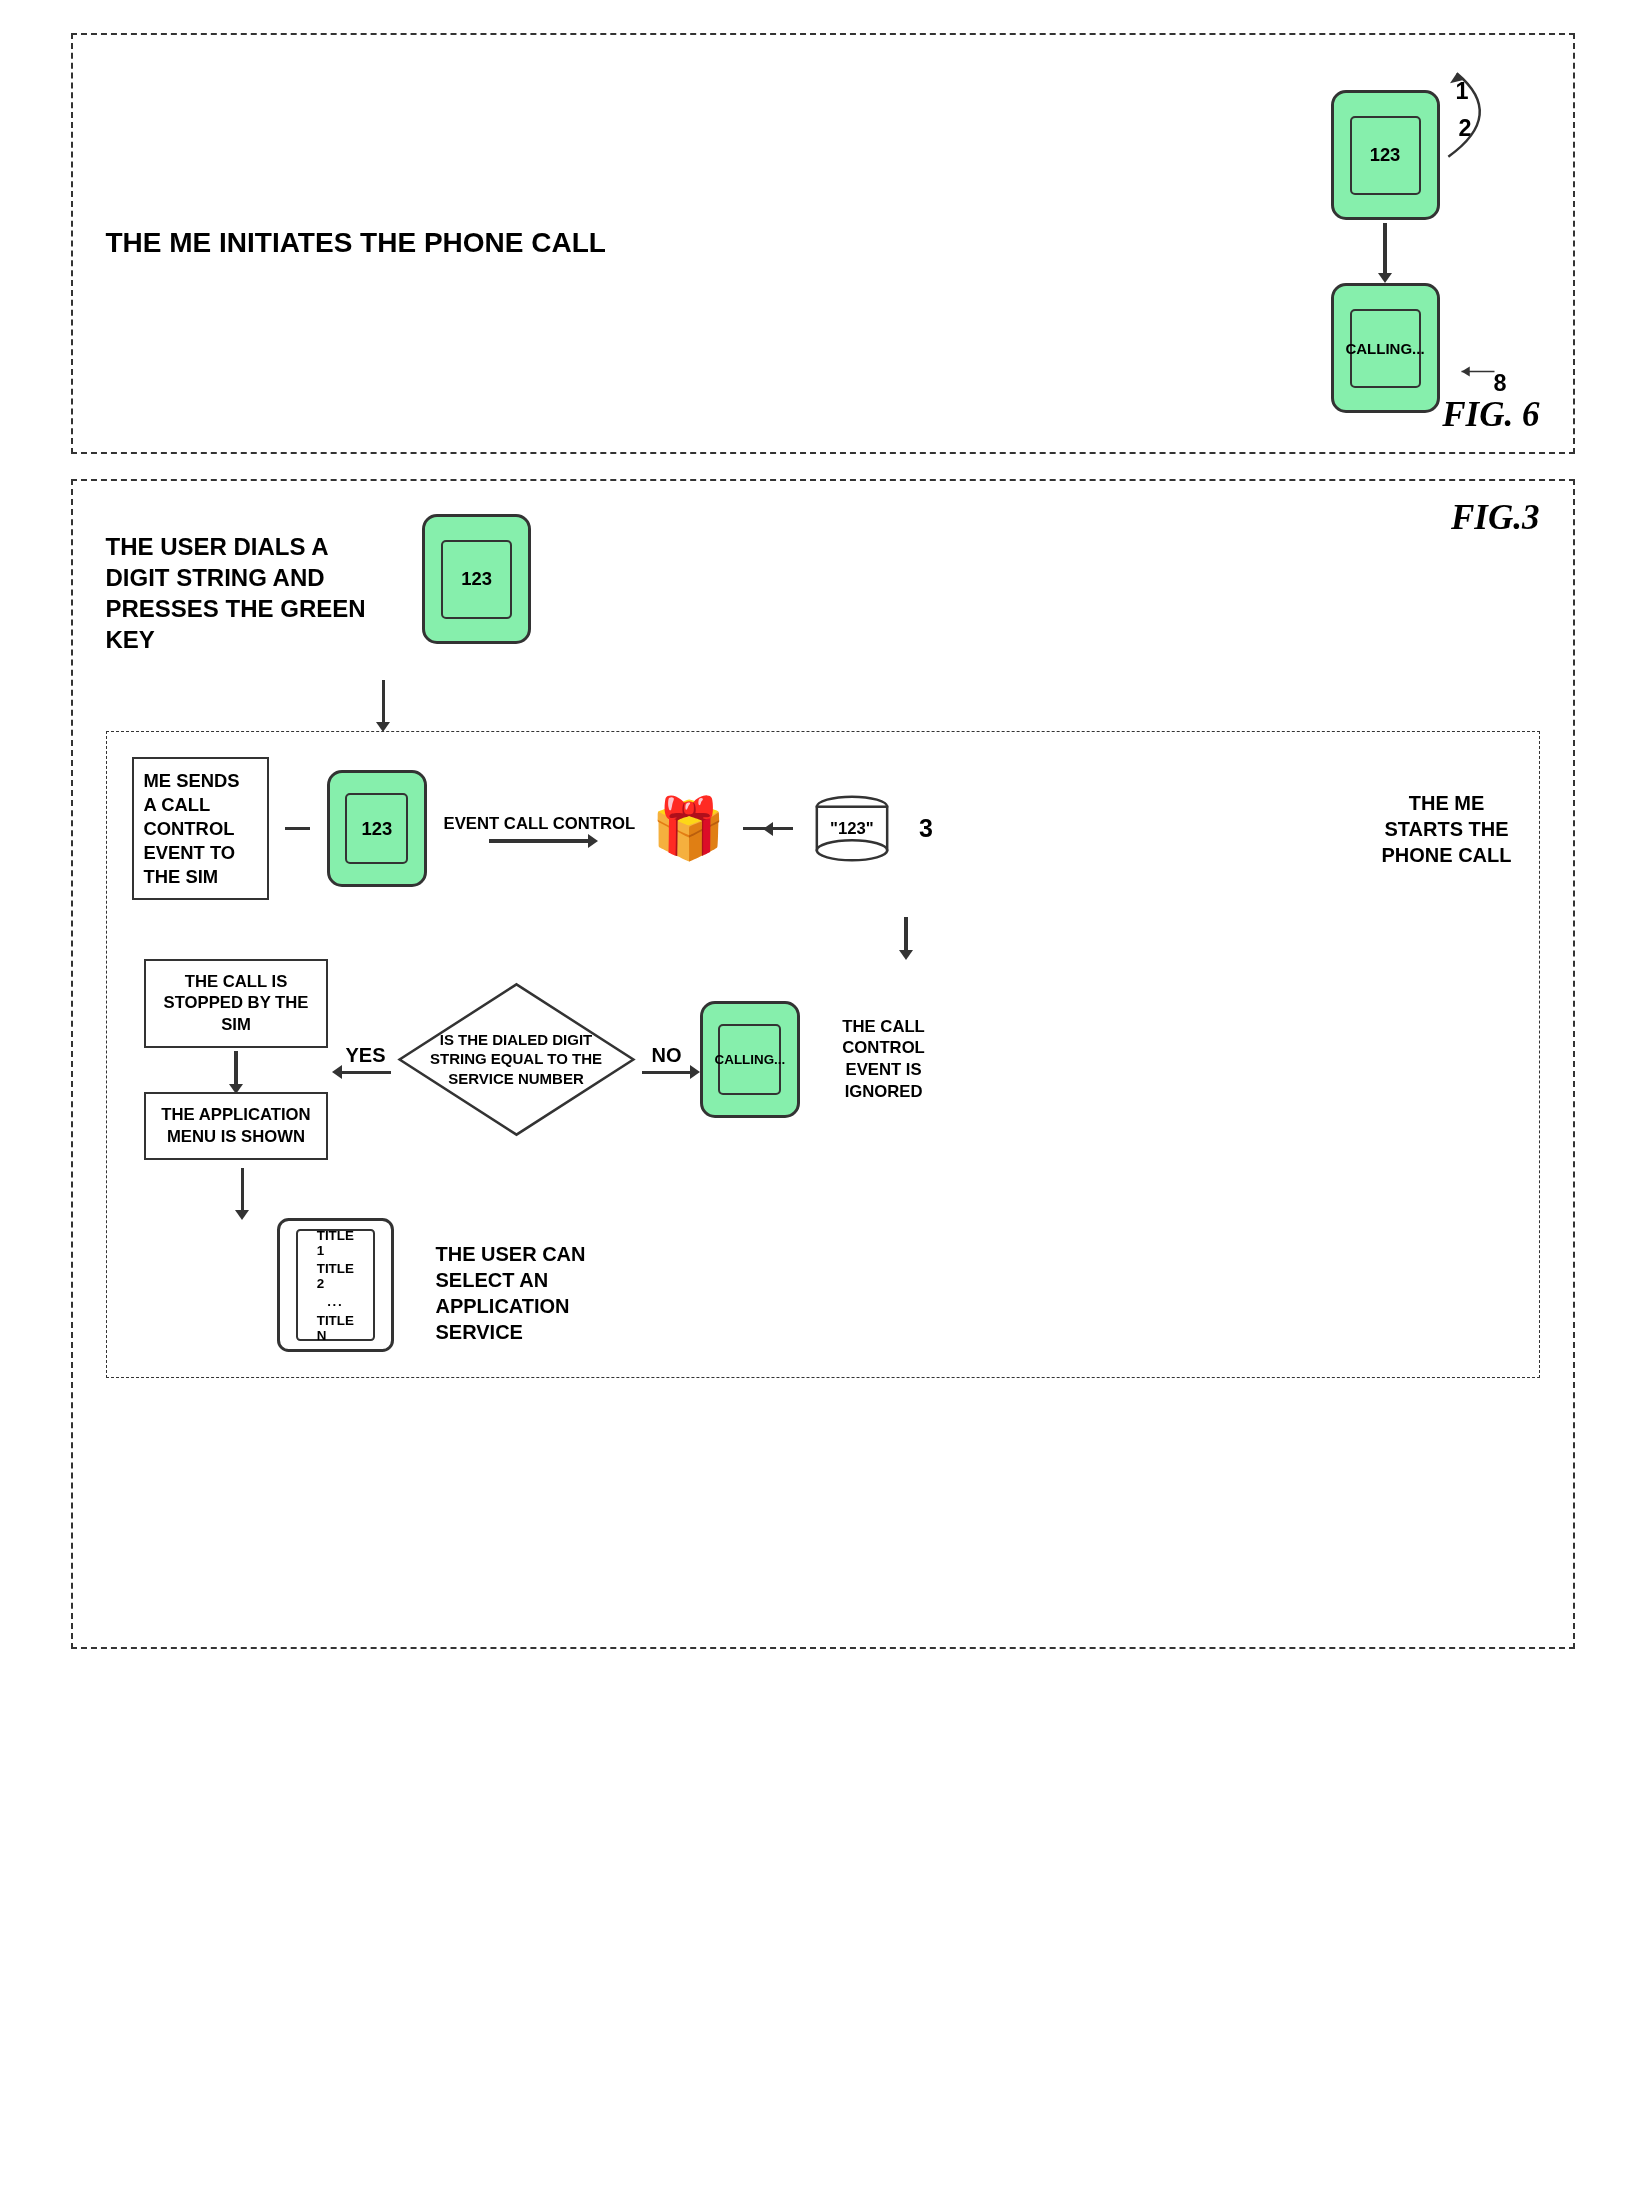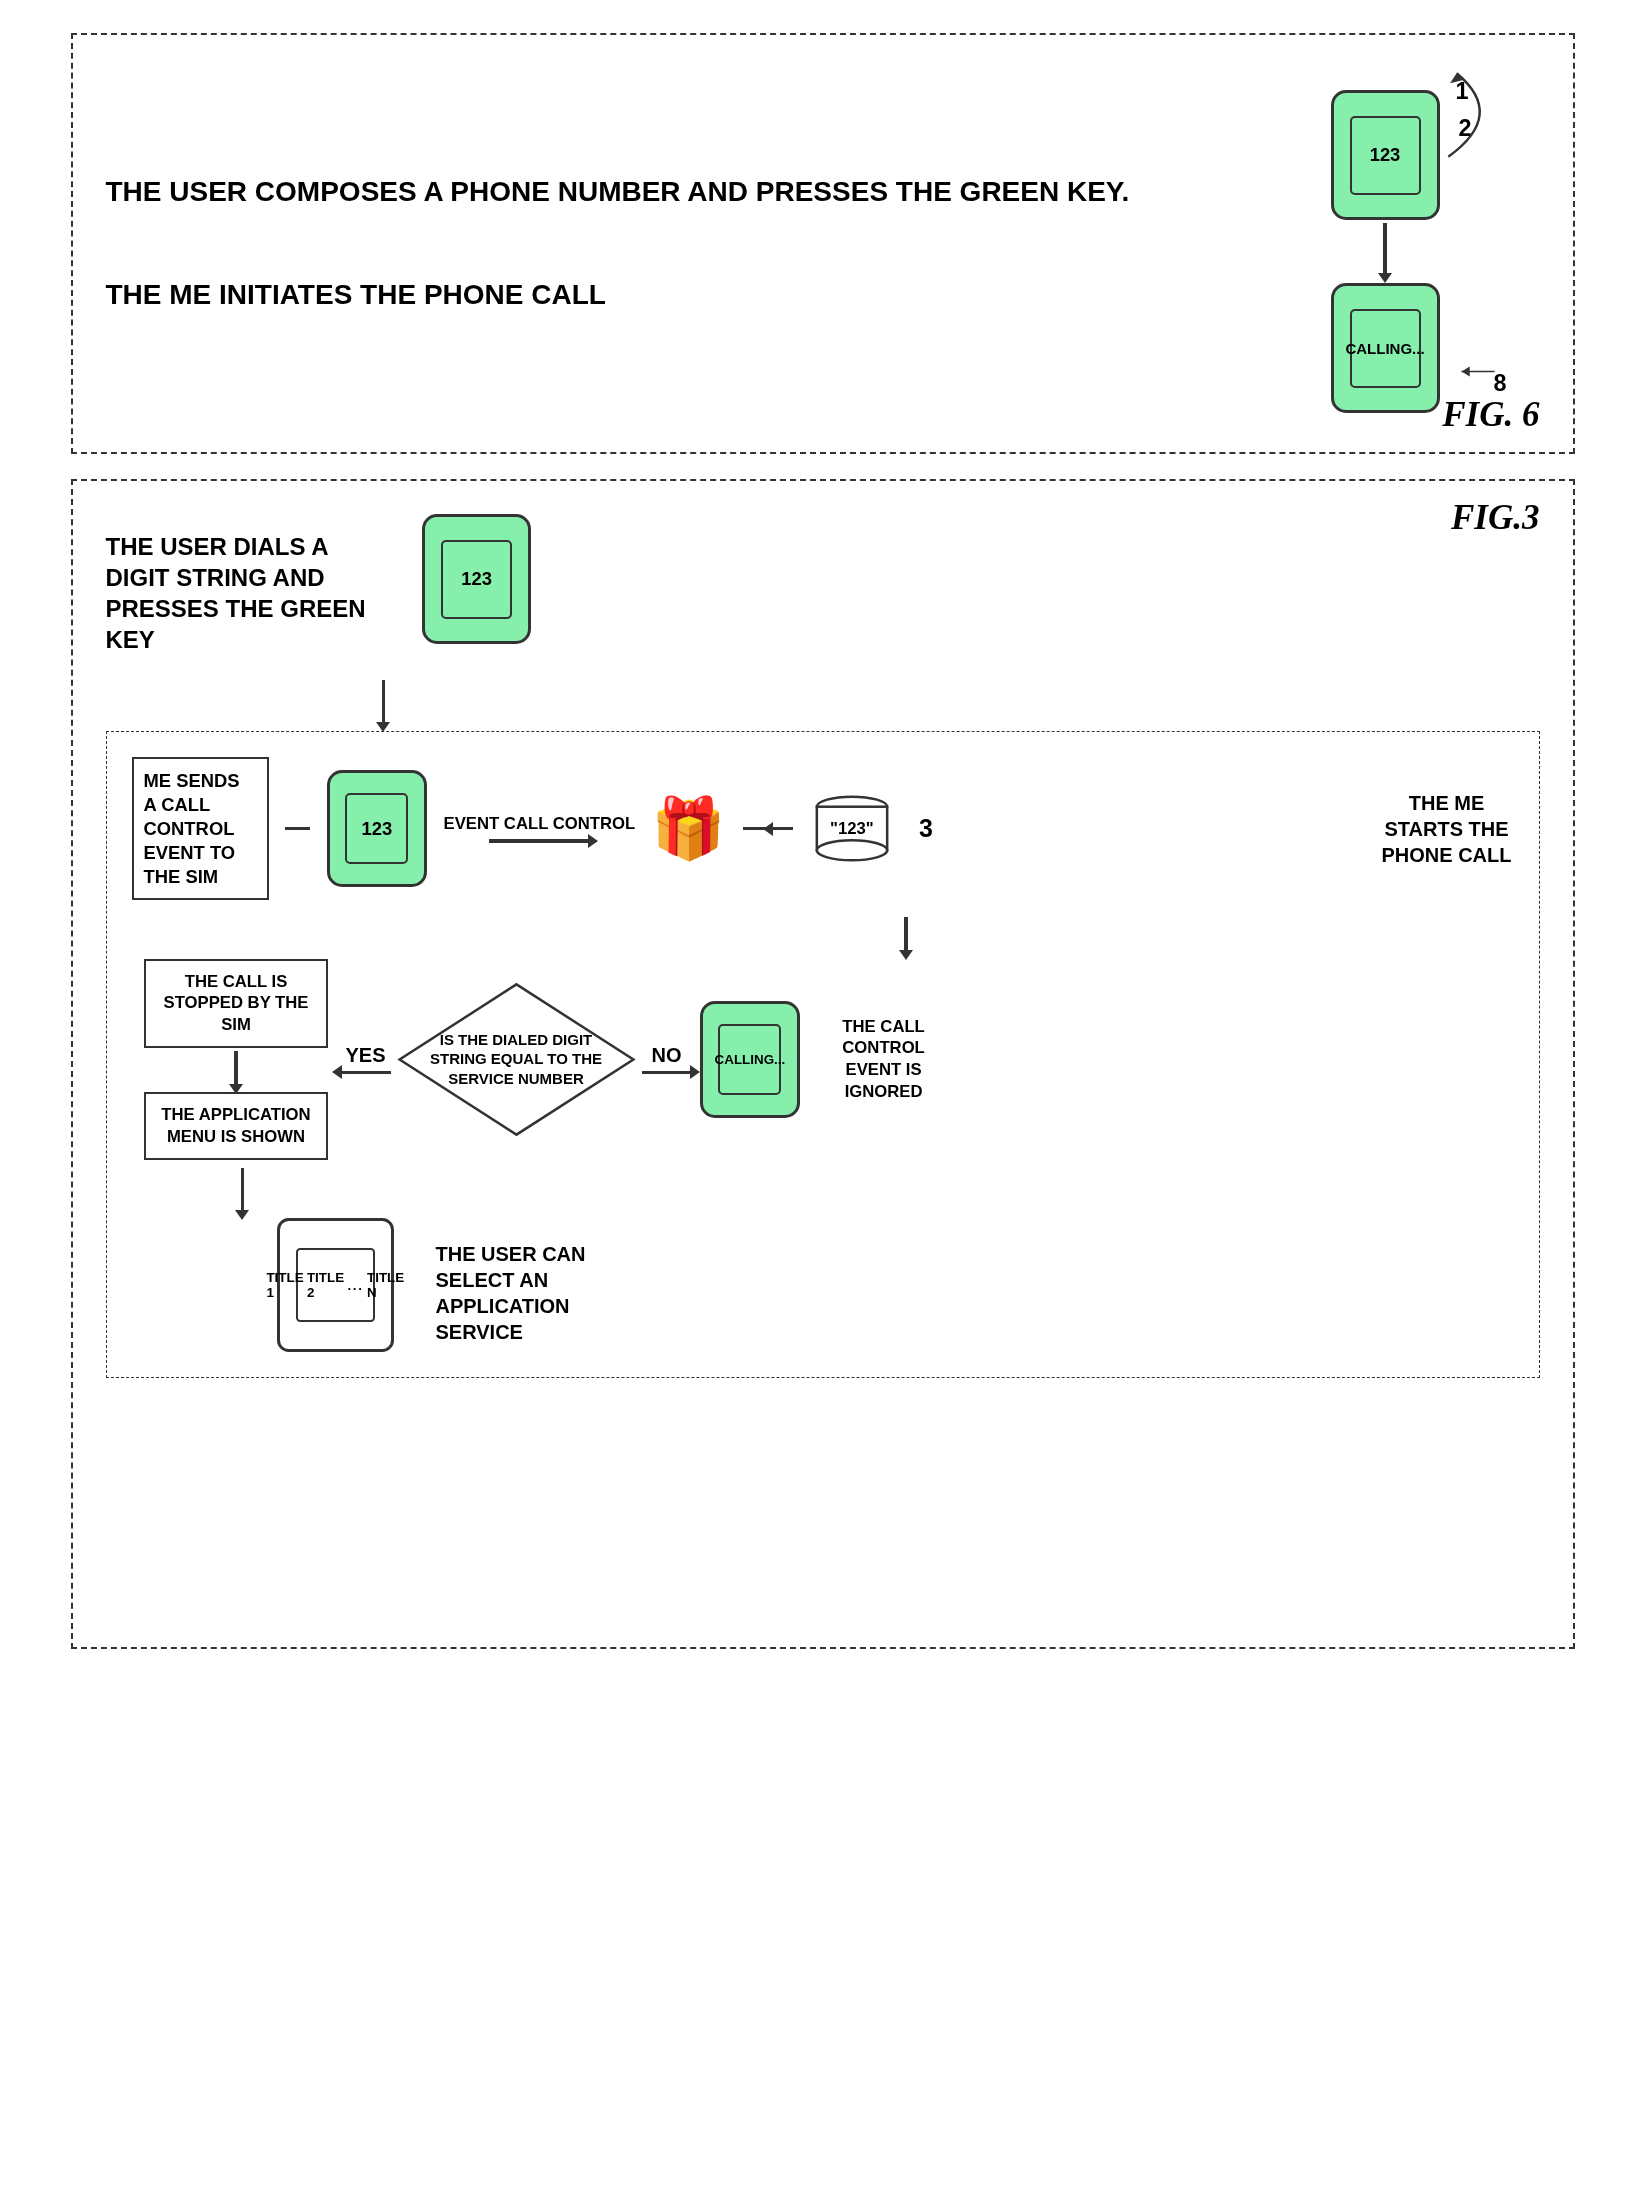--- a/index.html
+++ b/index.html
@@ -168,24 +168,25 @@
       border: 3.3px solid #333;
       border-radius: 11.7px;
       background: #fff;
       display: flex;
       align-items: center;
       justify-content: center;
     }
 
     .menu-screen {
       width: 79px;
-      height: 74px;
+      height: 112px;
       border: 2.5px solid #333;
       border-radius: 4.2px;
       display: flex;
+      flex-direction: column;
       align-items: center;
       justify-content: center;
       padding: 19px;
       gap: 3.3px;
     }
 
     .menu-item {
       font-size: 13.4px;
       font-weight: bold;
       text-transform: uppercase;
@@ -210,21 +211,20 @@
   </style>
 </head>
 <body>
 
 <div class="page-container">
 
   <div class="panel">
     <div class="fig2-content">
 
       <div class="fig2-text-area">
-        <div class="fig2-text1">THE USER COMPOSES A PHONE NUMBER AND PRESSES THE GREEN KEY.</div>
         <div class="fig2-text2">THE ME INITIATES THE PHONE CALL</div>
       </div>
 
       <div style="position:relative; display:flex; flex-direction:column; align-items:center; margin-right:100px; margin-top:16.7px;">
 
         <div style="position:relative; width:109px;">
           <div class="device">
             <div class="device-screen">123</div>
           </div>
           <div style="position:absolute; top:-12.5px; right:-29px; font-size:23.4px; font-weight:bold;">1</div>

